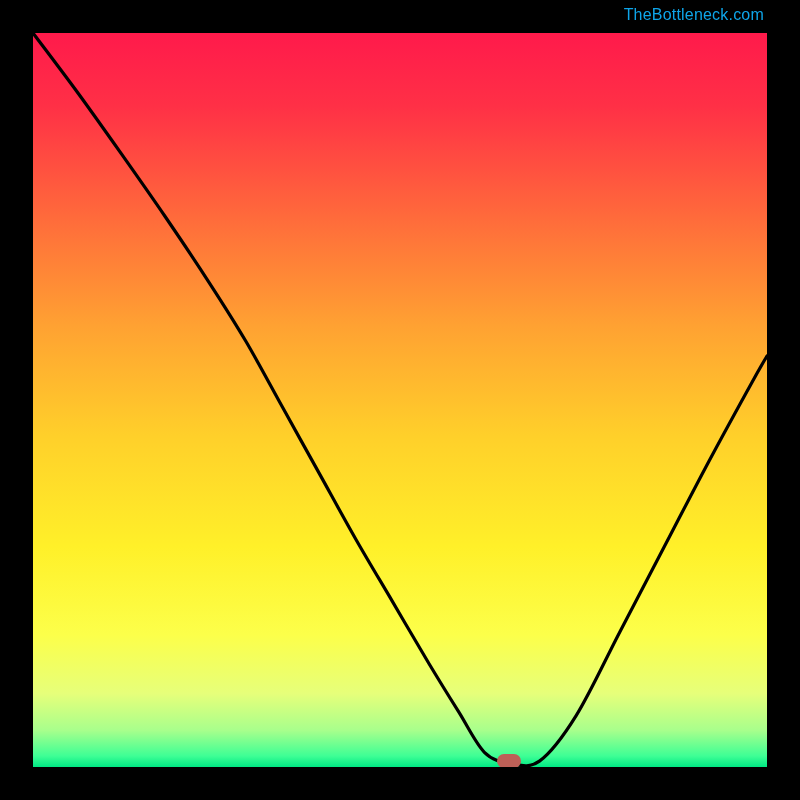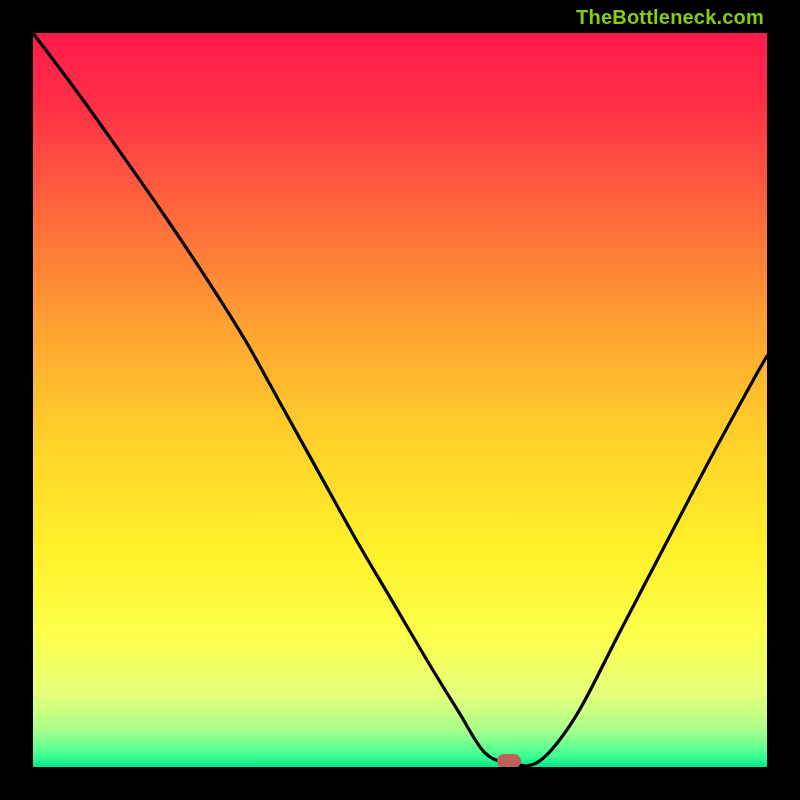--- a/index.html
+++ b/index.html
@@ -29,24 +29,24 @@
     position: absolute;
     left: 0;
     top: 0;
     width: 100%;
     height: 100%;
   }
   .watermark {
     position: absolute;
     top: 6px;
     right: 36px;
-    color: #84cc16;
-    font-size: 20px;
+    color: #0ea5e9;
+    font-size: 16px;
     letter-spacing: 0.2px;
-    font-weight: 700;
+    font-weight: 400;
   }
   svg.curve {
     position: absolute;
     left: 0;
     top: 0;
     width: 100%;
     height: 100%;
   }
   .marker {
     position: absolute;

